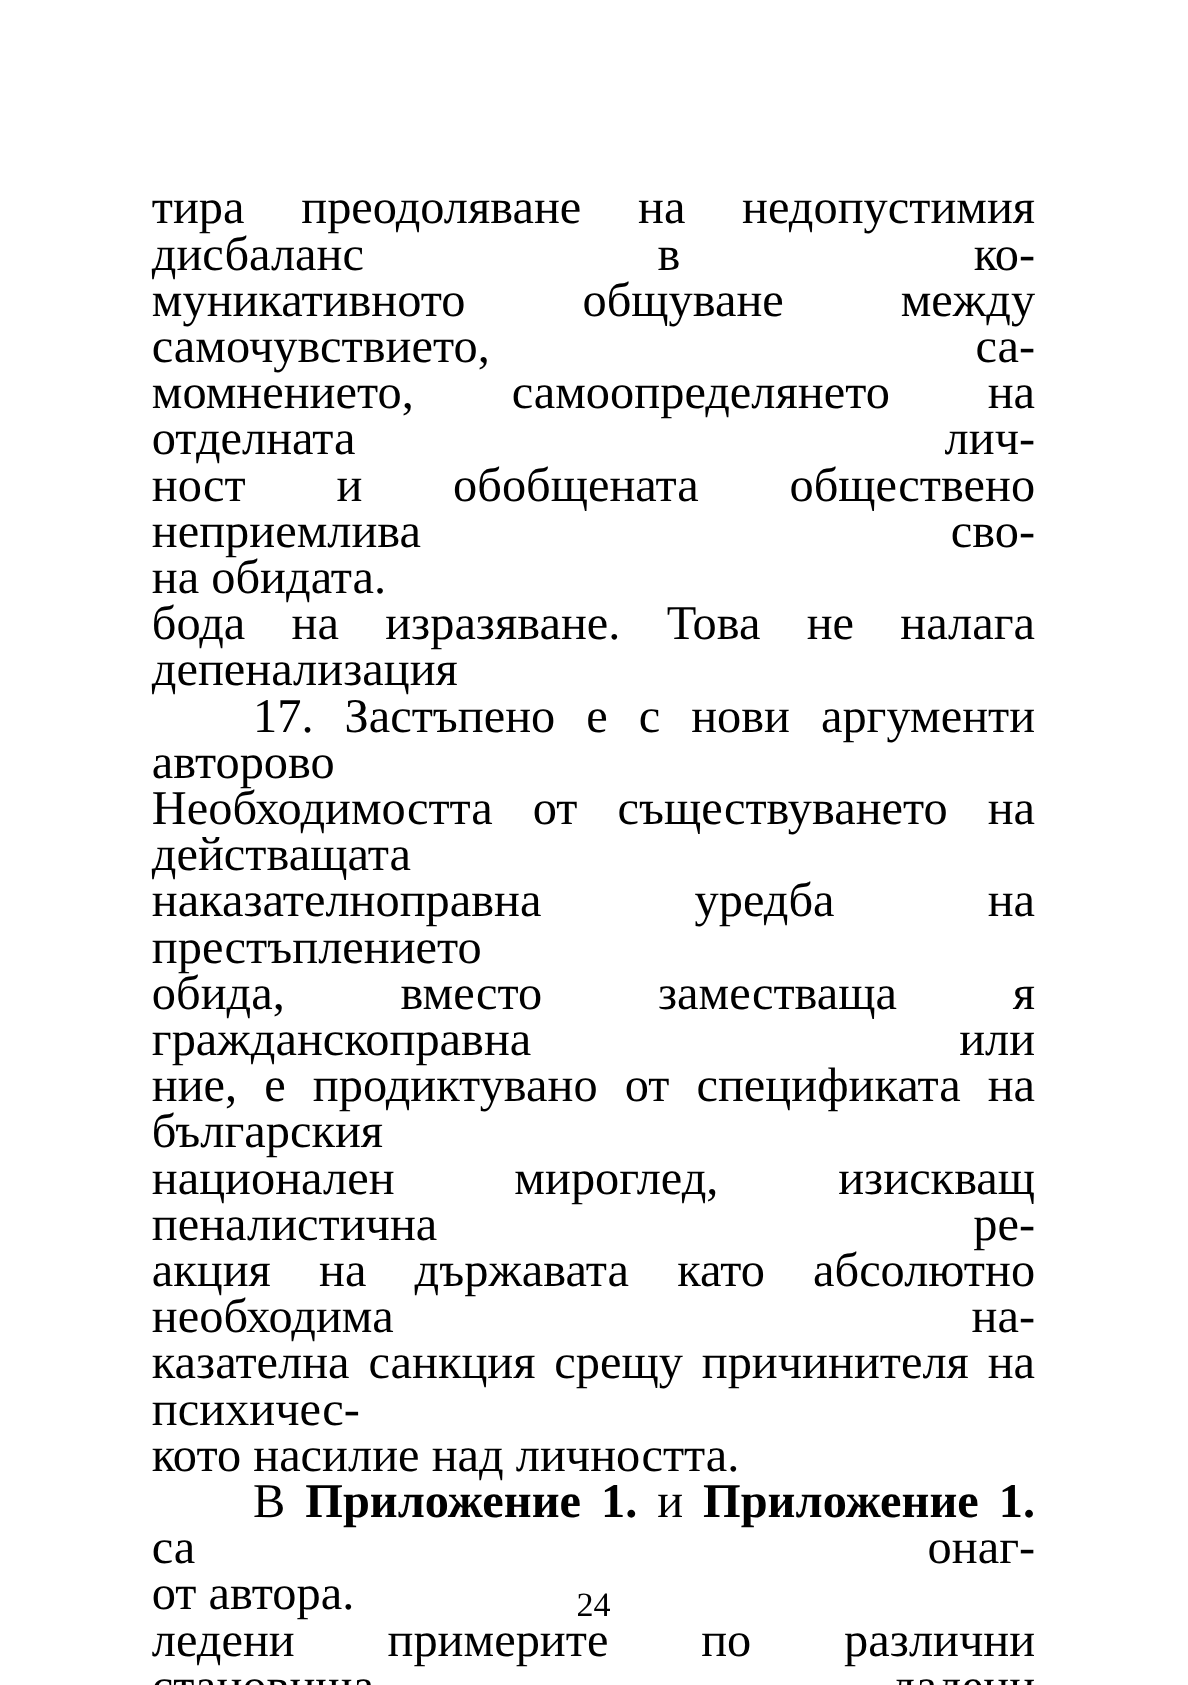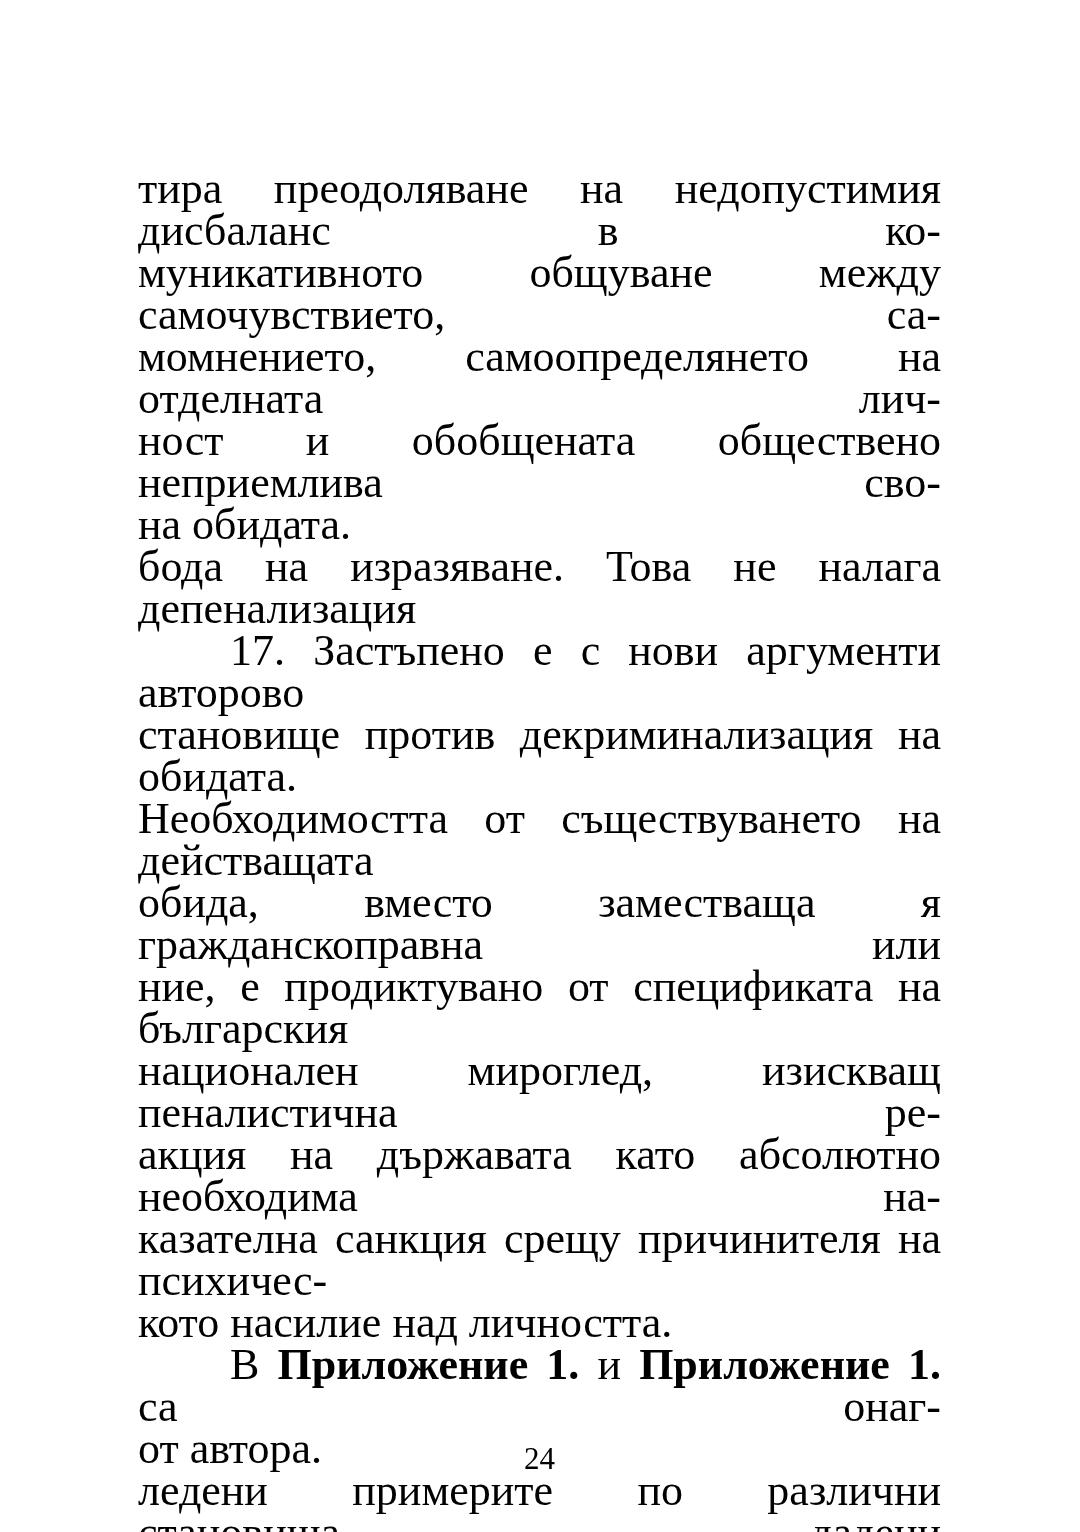--- a/index.html
+++ b/index.html
@@ -63,22 +63,22 @@
       <div class="paragraph">
         <div class="line just"><span>тира преодоляване на недопустимия дисбаланс в ко-</span></div>
         <div class="line just"><span>муникативното общуване между самочувствието, са-</span></div>
         <div class="line just"><span>момнението, самоопределянето на отделната лич-</span></div>
         <div class="line just"><span>ност и обобщената обществено неприемлива сво-</span></div>
         <div class="line"><span>на обидата.</span></div>
         <div class="line just"><span>бода на изразяване. Това не налага депенализация</span></div>
       </div>
       <div class="paragraph">
         <div class="line just indent"><span>17. Застъпено е с нови аргументи авторово</span></div>
-        <div class="line just"><span>становище против декриминализация на обидата.</span></div>
         <div class="line just"><span>Необходимостта от съществуването на действащата</span></div>
+        <div class="line just"><span>наказателноправна уредба на престъплението</span></div>
         <div class="line just"><span>обида, вместо заместваща я гражданскоправна или</span></div>
         <div class="line just"><span>ние, е продиктувано от спецификата на българския</span></div>
         <div class="line just"><span>национален мироглед, изискващ пеналистична ре-</span></div>
         <div class="line just"><span>акция на държавата като абсолютно необходима на-</span></div>
         <div class="line just"><span>казателна санкция срещу причинителя на психичес-</span></div>
         <div class="line"><span>кото насилие над личността.</span></div>
       </div>
       <div class="paragraph">
         <div class="line just indent"><span>В </span><span class="bold">Приложение 1.</span><span> и </span><span class="bold">Приложение 1.</span><span> са онаг-</span></div>
         <div class="line"><span>от автора.</span></div>

